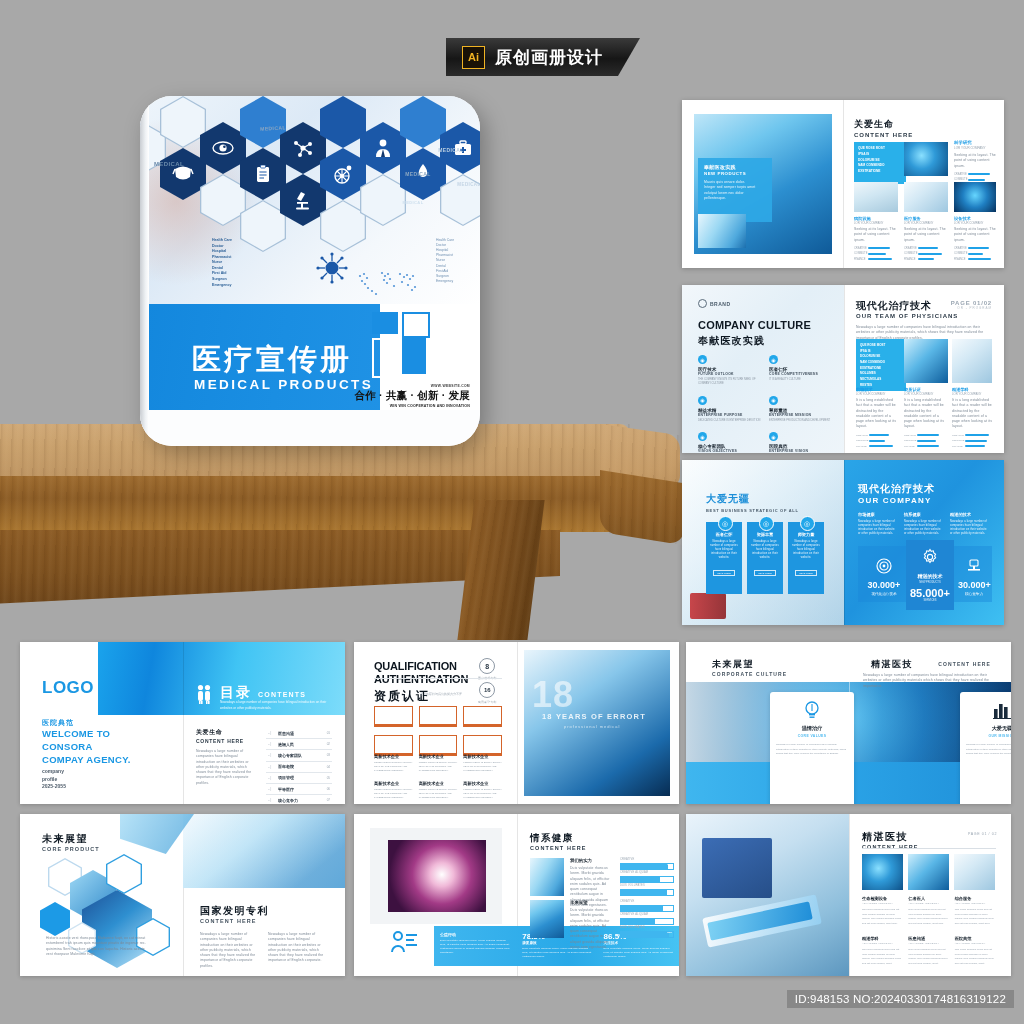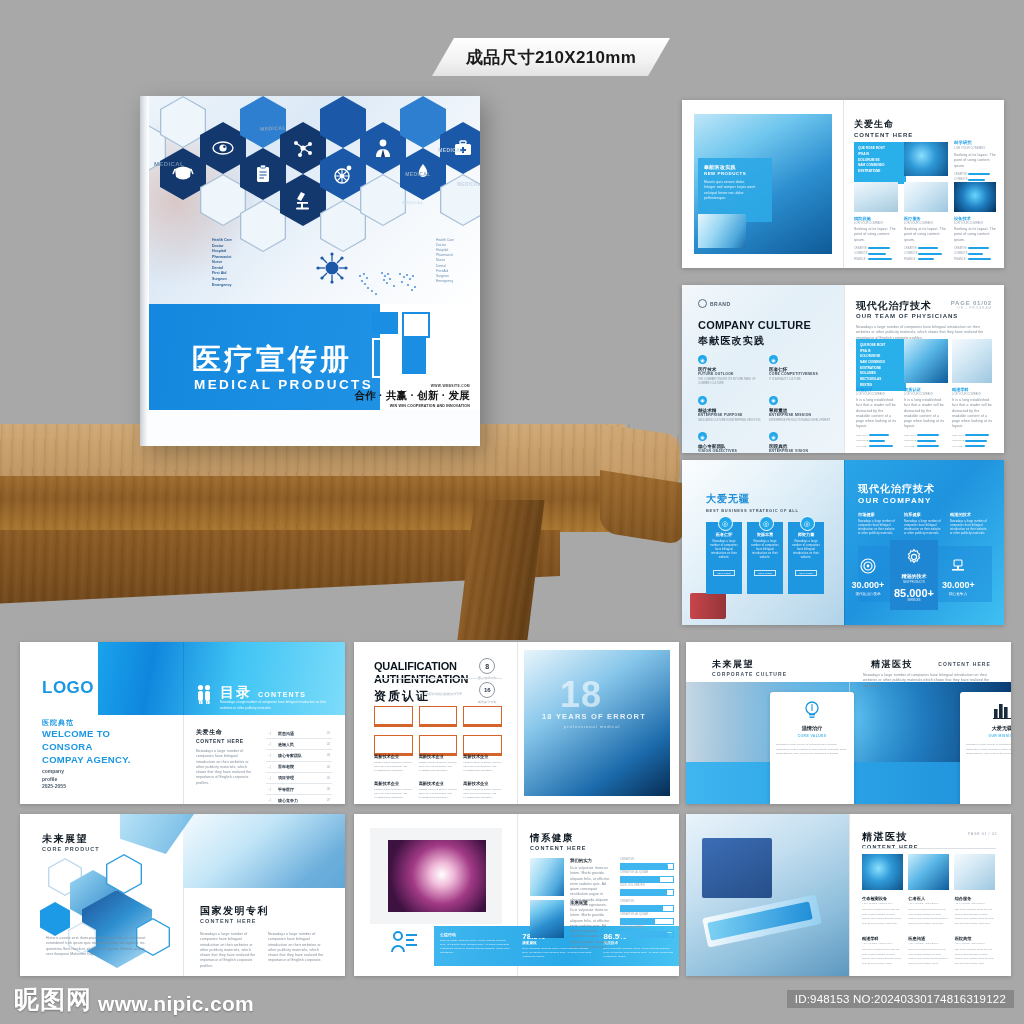--- a/index.html
+++ b/index.html
@@ -49,21 +49,21 @@
     background:linear-gradient(180deg,#8a5a24 0%,#7b4f1e 60%,#6d451a 100%);
     clip-path:polygon(0 0,100% 0,100% 62%,0 100%);}
   .table-leg{position:absolute;left:466px;top:500px;width:70px;height:140px;
     background:linear-gradient(95deg,#8d5c25 0%,#7a4e1e 50%,#603c14 100%);
     transform:skewX(-7deg);}
   .wood-grain{position:absolute;inset:0;opacity:.18;
     background:repeating-linear-gradient(92deg,rgba(60,30,5,.5) 0px,rgba(60,30,5,0) 3px,rgba(255,220,170,.3) 6px,rgba(60,30,5,0) 11px);}
 
   
   .book{position:absolute;left:140px;top:96px;width:340px;height:350px;
-    background:#fff;box-shadow:6px 8px 22px rgba(0,0,0,.28);overflow:hidden;}
+    background:#fff;box-shadow:6px 8px 22px rgba(0,0,0,.28);overflow:hidden;border-radius:32px;}
   .book-spine{position:absolute;left:0;top:0;width:9px;height:100%;
     background:linear-gradient(90deg,#c9cdd2 0%,#eef1f4 60%,#ffffff 100%);z-index:6;}
   .book-hex-bg{position:absolute;left:0;top:0;width:100%;height:208px;
     background:linear-gradient(135deg,#eef5fb 0%,#dce9f6 35%,#f4f8fc 70%,#ffffff 100%);overflow:hidden;}
   .hex{position:absolute;width:46px;height:52px;
     clip-path:polygon(50% 0%,100% 25%,100% 75%,50% 100%,0% 75%,0% 25%);
     display:flex;align-items:center;justify-content:center;color:#fff;font-size:16px;}
   .hexwrap{position:absolute;width:46px;height:52px;}
   .hexwrap .inner{position:absolute;inset:1.3px;background:#f3f8fc;
     clip-path:polygon(50% 0%,100% 25%,100% 75%,50% 100%,0% 75%,0% 25%);}
@@ -120,22 +120,23 @@
 
   .icocirc{border-radius:50%;background:#21a7ea;color:#fff;display:flex;align-items:center;justify-content:center;}
   .card{background:#fff;border-radius:3px;box-shadow:0 1px 4px rgba(0,0,0,.16);}
 </style>
 </head>
 <body>
 
 <div class="stage">
 
   <div class="header">
-    <div class="tag tag-light">
-      <div class="tag-txt">成品尺寸210X210mm</div>
+    <div class="tag tag-dark">
+      <div class="ai-badge">Ai</div>
+      <div class="tag-txt">原创画册设计</div>
     </div>
   </div>
 
   <div>
     <div class="table-top">
         <div class="wood-grain"></div>
       </div>
     <div class="table-top-r">
         <div class="wood-grain"></div>
       </div>
@@ -641,21 +642,21 @@
           <div style="font-size:4.2px;font-weight:bold;color:#fff;">情系健康</div>
           <div class="tiny-w" style="margin-top:3px;font-size:2.6px;">Nowadays a large number of companies have bilingual introduction on their website or other publicity materials.</div>
         </div>
         <div style="width:40px;">
           <div style="font-size:4.2px;font-weight:bold;color:#fff;">精湛的技术</div>
           <div class="tiny-w" style="margin-top:3px;font-size:2.6px;">Nowadays a large number of companies have bilingual introduction on their website or other publicity materials.</div>
         </div>
       </div>
 
     <div style="position:absolute;left:176px;top:86px;width:134px;height:56px;background:rgba(26,135,217,.45);"></div>
-    <div id="spread3-stats" style="position:absolute;left:160px;top:86px;width:134px;height:56px;">
+    <div id="spread3-stats" style="position:absolute;left:176px;top:86px;width:134px;height:56px;">
         <div style="position:absolute;left:6px;top:12px;width:40px;text-align:center;"><svg width="16" height="16" viewBox="0 0 16 16" style="margin-bottom:2px;">
             <circle cx="8" cy="8" r="7" fill="none" stroke="#fff" stroke-width="1.2"></circle>
             <circle cx="8" cy="8" r="4" fill="none" stroke="#fff" stroke-width="1.2"></circle>
             <circle cx="8" cy="8" r="1.4" fill="#fff"></circle>
           </svg><div style="font-size:9px;font-weight:bold;color:#fff;">30.000+</div><div style="font-size:3.6px;color:#fff;margin-top:2px;">现代化治疗技术</div></div>
         <div style="position:absolute;left:48px;top:-6px;width:48px;height:62px;background:#1f86d4;text-align:center;padding-top:8px;"><svg width="18" height="18" viewBox="0 0 18 18">
             <path d="M9 1.5 l1.2 1.8 2.1 -.5 .5 2.1 1.8 1.2 -1 1.9 1 1.9 -1.8 1.2 -.5 2.1 -2.1 -.5 -1.2 1.8 -1.2 -1.8 -2.1 .5 -.5 -2.1 -1.8 -1.2 1 -1.9 -1 -1.9 1.8 -1.2 .5 -2.1 2.1 .5 z" fill="none" stroke="#fff" stroke-width="1.1"></path>
             <circle cx="9" cy="9" r="2.6" fill="none" stroke="#fff" stroke-width="1.1"></circle>
           </svg><div style="font-size:5px;font-weight:bold;color:#fff;margin-top:3px;">精湛的技术</div><div style="font-size:2.6px;color:rgba(255,255,255,.85);margin-top:2px;">NEW PRODUCTS</div><div style="font-size:11px;font-weight:bold;color:#fff;margin-top:3px;">85.000+</div><div style="font-size:2.6px;color:rgba(255,255,255,.85);">SERVICES</div></div>
         <div style="position:absolute;left:100px;top:12px;width:32px;text-align:center;"><svg width="16" height="16" viewBox="0 0 16 16" style="margin-bottom:2px;">
@@ -804,21 +805,21 @@
             <div style="font-size:2.4px;color:#93a0ac;line-height:1.75;margin-top:1.5px;">LOREM IPSUM IS SIMPLY DUMMY TEXT OF THE PRINTING AND TYPESETTING INDUSTRY.</div>
           </div>
           <div>
             <div style="font-size:4.2px;font-weight:bold;color:#16212c;">高新技术企业</div>
             <div style="font-size:2.4px;color:#93a0ac;line-height:1.75;margin-top:1.5px;">LOREM IPSUM IS SIMPLY DUMMY TEXT OF THE PRINTING AND TYPESETTING INDUSTRY.</div>
           </div>
         </div>
       </div>
 
     <div style="position:absolute;left:170px;top:8px;width:146px;height:146px;" class="photo ph-micro">
-      <div style="position:absolute;left:36px;top:24px;font-size:36px;font-weight:bold;color:rgba(255,255,255,.58);letter-spacing:1px;">18</div>
+      <div style="position:absolute;left:8px;top:24px;font-size:36px;font-weight:bold;color:rgba(255,255,255,.58);letter-spacing:1px;">18</div>
       <div style="position:absolute;left:18px;top:62px;font-size:7.5px;font-weight:bold;color:rgba(255,255,255,.85);letter-spacing:1.2px;">18 YEARS OF ERRORT</div>
       <div style="position:absolute;left:40px;top:74px;font-size:4px;color:rgba(255,255,255,.7);letter-spacing:1px;">professional medical</div>
     </div>
   </div>
 
   <div class="panel" style="left:686px;top:642px;width:325px;height:162px;">
     <div style="position:absolute;left:0;top:40px;width:325px;height:80px;" class="photo ph-brain">
       <div style="position:absolute;inset:0;background:linear-gradient(90deg,rgba(230,244,252,.85) 0%,rgba(150,212,243,.55) 35%,rgba(38,130,200,.35) 60%,rgba(20,80,150,.35) 100%);"></div>
     </div>
     <div style="position:absolute;left:0;top:120px;width:325px;height:42px;background:linear-gradient(90deg,#3fb6ef 0%,#2aa2e6 50%,#1f8fd8 100%);"></div>
@@ -1028,19 +1029,15 @@
           </div>
           <div>
             <div style="font-size:4.2px;font-weight:bold;color:#16212c;">医院典范</div>
             <div style="font-size:2.4px;color:#9aa6b2;letter-spacing:.3px;margin-top:1px;">ADVANCED INDUSTRY</div>
             <div style="font-size:2.5px;color:#98a4b0;line-height:1.8;margin-top:3px;">Non lorem faucibus lorem sed est urna condim aliquam pri dolor mauris. Non condim faucibus lorem sed est urna condim, amet.</div>
           </div>
         </div>
       </div>
   </div>
 
-  <div class="wm">
-    <span class="wm-cn">昵图网</span>
-    <span class="wm-en">www.nipic.com</span>
-  </div>
   <div class="idtag">ID:948153 NO:20240330174816319122</div>
 
 </div>
 
 </body></html>

